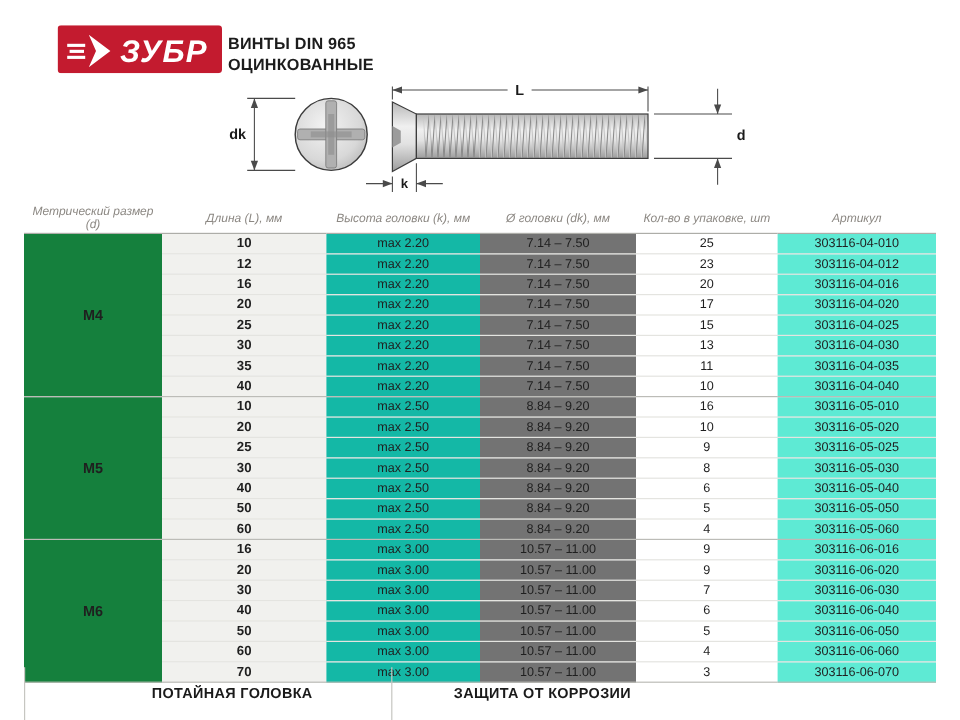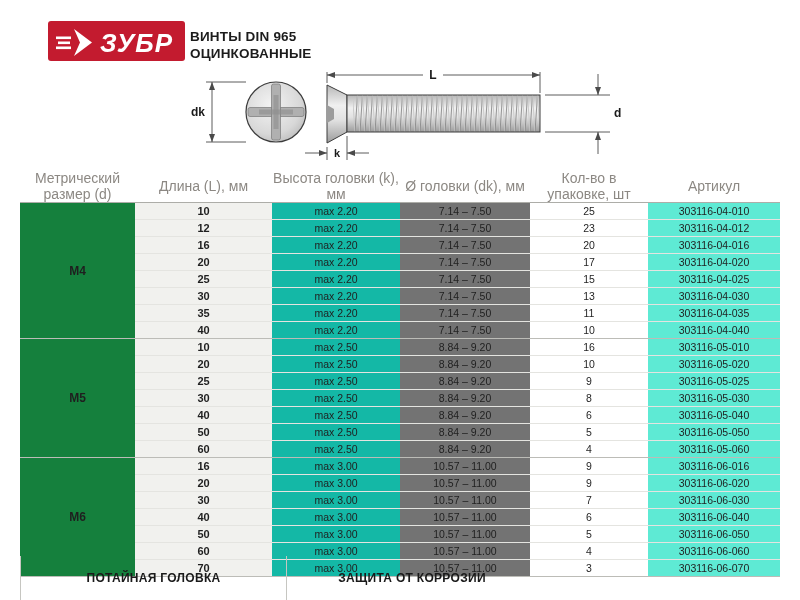--- a/index.html
+++ b/index.html
@@ -10,23 +10,24 @@
   
   .logo-wrap{position:absolute;left:38px;top:21px;width:140px;height:40px;margin-left:10px;}
   .title-wrap{position:absolute;left:190px;top:28px;}
   .title-line{font-size:13.5px;font-weight:700;line-height:17px;color:#1c1c1c;letter-spacing:.2px;}
   
   .diagram-wrap{position:absolute;left:185px;top:64px;width:440px;height:102px;}
   
   .table-wrap{position:absolute;left:20px;top:170px;width:760px;}
   table.spec{border-collapse:collapse;width:760px;table-layout:fixed;}
   table.spec th{
-    height:24px;font-size:14px;font-weight:400;color:#8c8883;
+    height:24px;font-size:10px;font-weight:400;color:#8c8883;
     vertical-align:middle;padding:0;
     border-bottom:1px solid #adada8;
+    font-style:italic;
   }
   table.spec td{
     height:16px;line-height:16px;padding:0;text-align:center;vertical-align:middle;
     font-size:10.5px;color:#1f1f1f;border-top:1px solid #e4e4e0;
   }
   table.spec tr:first-child td{border-top:none;}
   table.spec td.col-size{font-weight:700;font-size:12px;background:#15803d;border-top:none;}
   table.spec tr.group-start td{border-top:1px solid #bcbcb7;}
   table.spec td.c1{background:#f1f1ee;font-weight:700;font-size:11px;}
   table.spec td.c2{background:#14b8a6;}
@@ -34,21 +35,21 @@
   table.spec td.c4{background:#ffffff;}
   table.spec td.c5{background:#5eead4;}
   table.spec{border-bottom:1px solid #bcbcb7;}
   
   .footer{position:absolute;left:20px;top:556px;width:760px;height:44px;display:flex;align-items:stretch;}
   .footer .feat{
     display:flex;align-items:center;justify-content:center;
     font-size:12px;font-weight:700;color:#1a1a1a;letter-spacing:.3px;
   }
   .footer .feat.f1{width:245px;}
-  .footer .feat.f2{width:265px;border-left:1px solid #c6c6c1;}
+  .footer .feat.f2{width:265px;border-left:1px solid #c6c6c1;padding-left:40px;}
   .footer .feat.f3{width:250px;border-left:1px solid #c6c6c1;}
 </style>
 </head>
 <body>
 
 <div class="logo-wrap">
   <svg width="137" height="40" viewBox="0 0 137 40">
     <rect x="0" y="0" width="137" height="40" rx="3" fill="#c31b2f"></rect>
     <g fill="#ffffff">
       <rect x="8" y="15.5" width="15" height="2.6"></rect>

